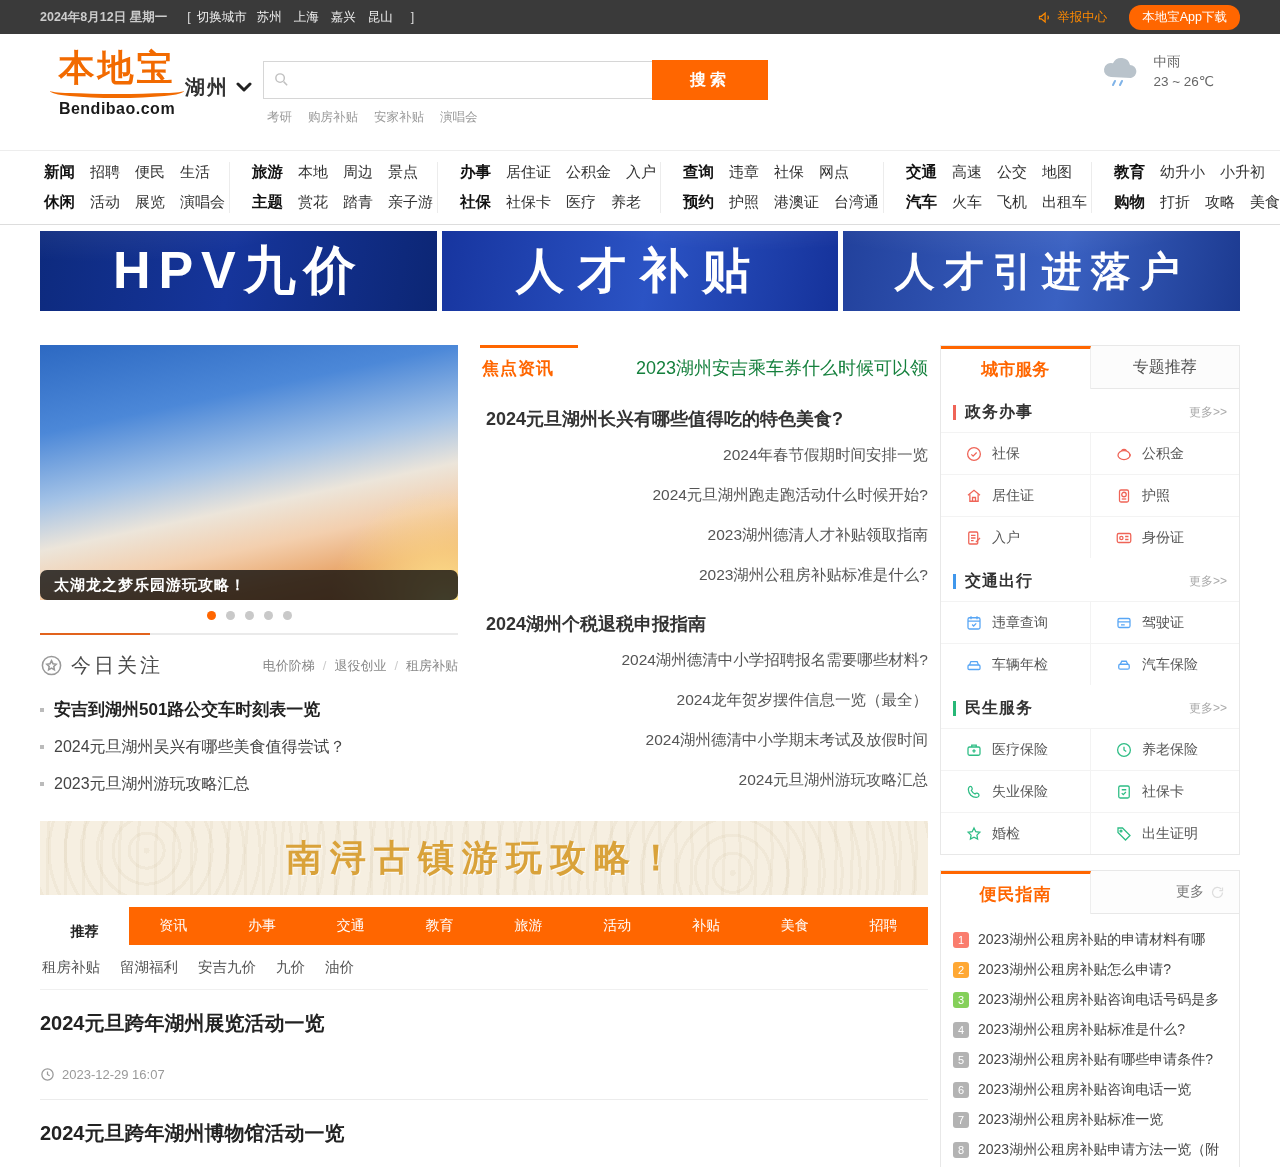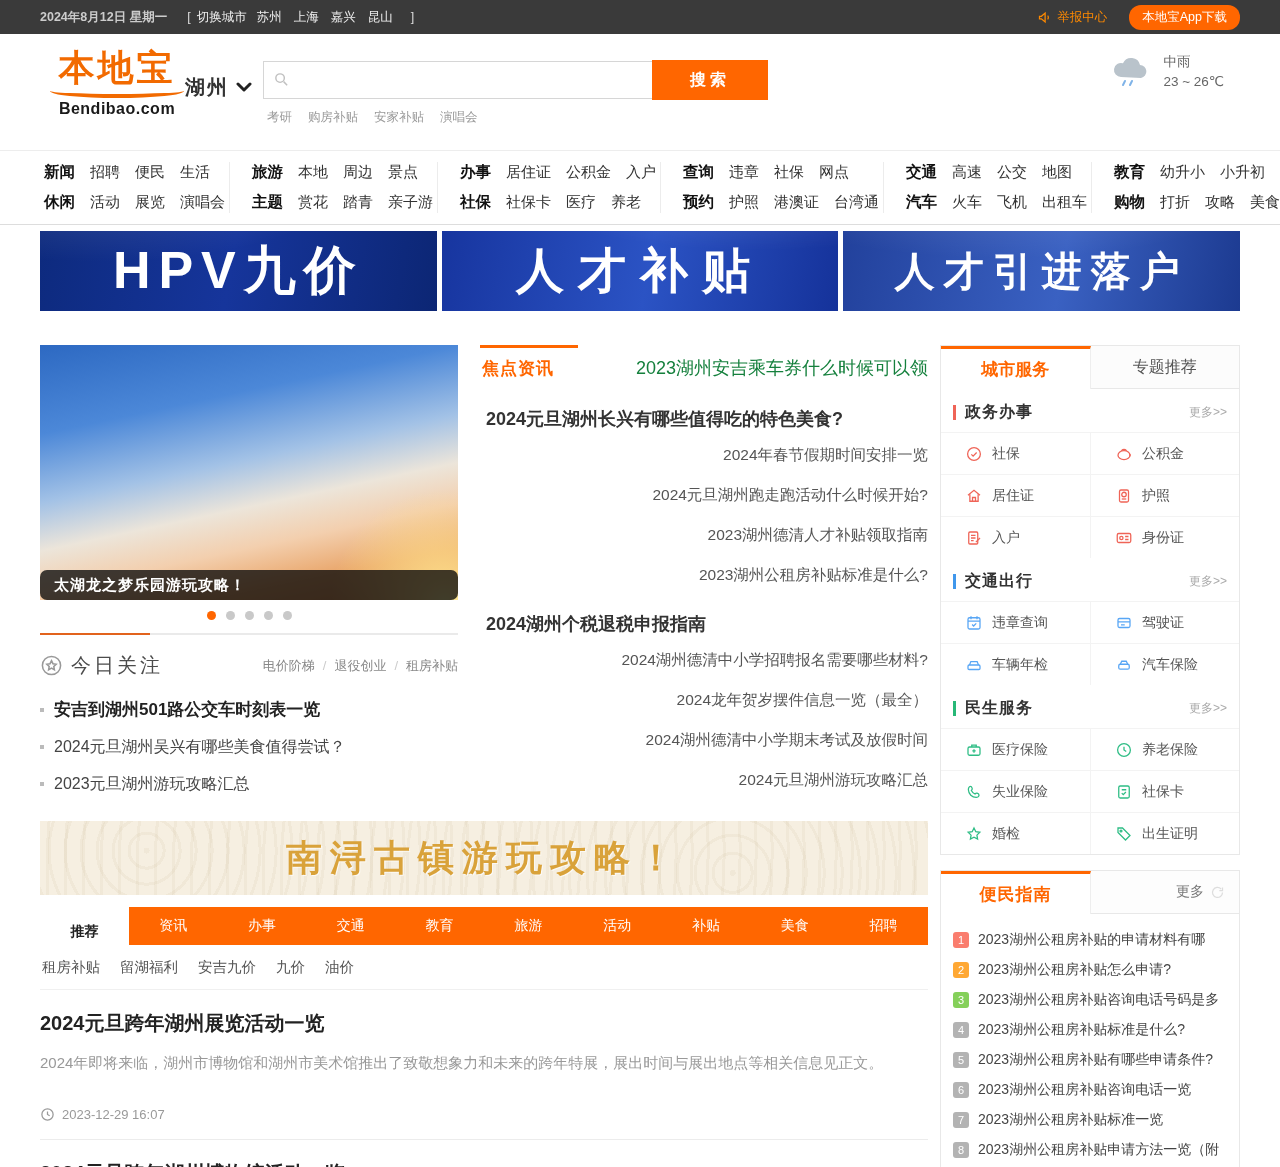--- a/index.html
+++ b/index.html
@@ -22,21 +22,21 @@
   .logo-en{font-size:16px;font-weight:bold;color:#1a1a1a;letter-spacing:.5px;}
   .city-sel{position:absolute;left:185px;top:40px;display:flex;align-items:center;cursor:pointer;}
   .city-sel .city-name{font-size:20px;font-weight:bold;color:#333;letter-spacing:2px;}
   .city-sel svg{margin-left:7px;}
   .searchbox{position:absolute;left:263px;top:27px;display:flex;}
   .search-input{width:346px;height:36px;border:1px solid #d6d6d6;border-right:none;outline:none;padding:0 10px 0 32px;font-size:15px;color:#333;}
   .search-icon{position:absolute;left:10px;top:10px;}
   .search-btn{width:116px;height:40px;margin-top:-1px;background:#ff6600;color:#fff;border:none;font-size:16px;font-weight:bold;letter-spacing:4px;cursor:pointer;}
   .hotwords{position:absolute;left:267px;top:75px;display:flex;gap:16px;font-size:12.5px;color:#999;}
   .hotwords span{cursor:pointer;}
-  .weather{position:absolute;right:56px;top:18px;display:flex;align-items:center;}
+  .weather{position:absolute;right:66px;top:18px;display:flex;align-items:center;}
   .weather-txt{margin-left:12px;font-size:13.5px;color:#666;line-height:20px;}
   
   .navbar{border-top:1px solid #ededed;border-bottom:1px solid #ddd;padding:11px 40px;display:flex;justify-content:space-between;}
   .nav-group{display:flex;flex-direction:column;gap:9px;padding:0 4px;}
   .nav-group + .nav-group{border-left:1px solid #ececec;padding-left:22px;}
   .nav-row{display:flex;gap:15px;font-size:15px;color:#333;align-items:baseline;white-space:nowrap;}
   .nav-row span{cursor:pointer;}
   .nav-row span:first-child{font-weight:bold;color:#111;font-size:15.5px;}
   
   .banners{display:flex;gap:5px;padding:6px 40px 16px;}
@@ -357,21 +357,20 @@
     </div>
     <div class="sublinks">
       <span>租房补贴</span>
       <span>留湖福利</span>
       <span>安吉九价</span>
       <span>九价</span>
       <span>油价</span>
     </div>
 
     <div class="art-title">2024元旦跨年湖州展览活动一览</div>
-    <div class="art-sum">2024年即将来临，湖州市博物馆和湖州市美术馆推出了致敬想象力和未来的跨年特展，展出时间与展出地点等相关信息见正文。</div>
     <div class="art-meta">
       <svg width="15" height="15" viewBox="0 0 24 24" fill="none" stroke="#999" stroke-width="2">
           <circle cx="12" cy="12" r="9"></circle>
           <path d="M12 7v5l3.5 2"></path>
         </svg>
       <span>2023-12-29 16:07</span>
     </div>
     <div class="art-divider"></div>
     <div class="art-title">2024元旦跨年湖州博物馆活动一览</div>
   </div>

